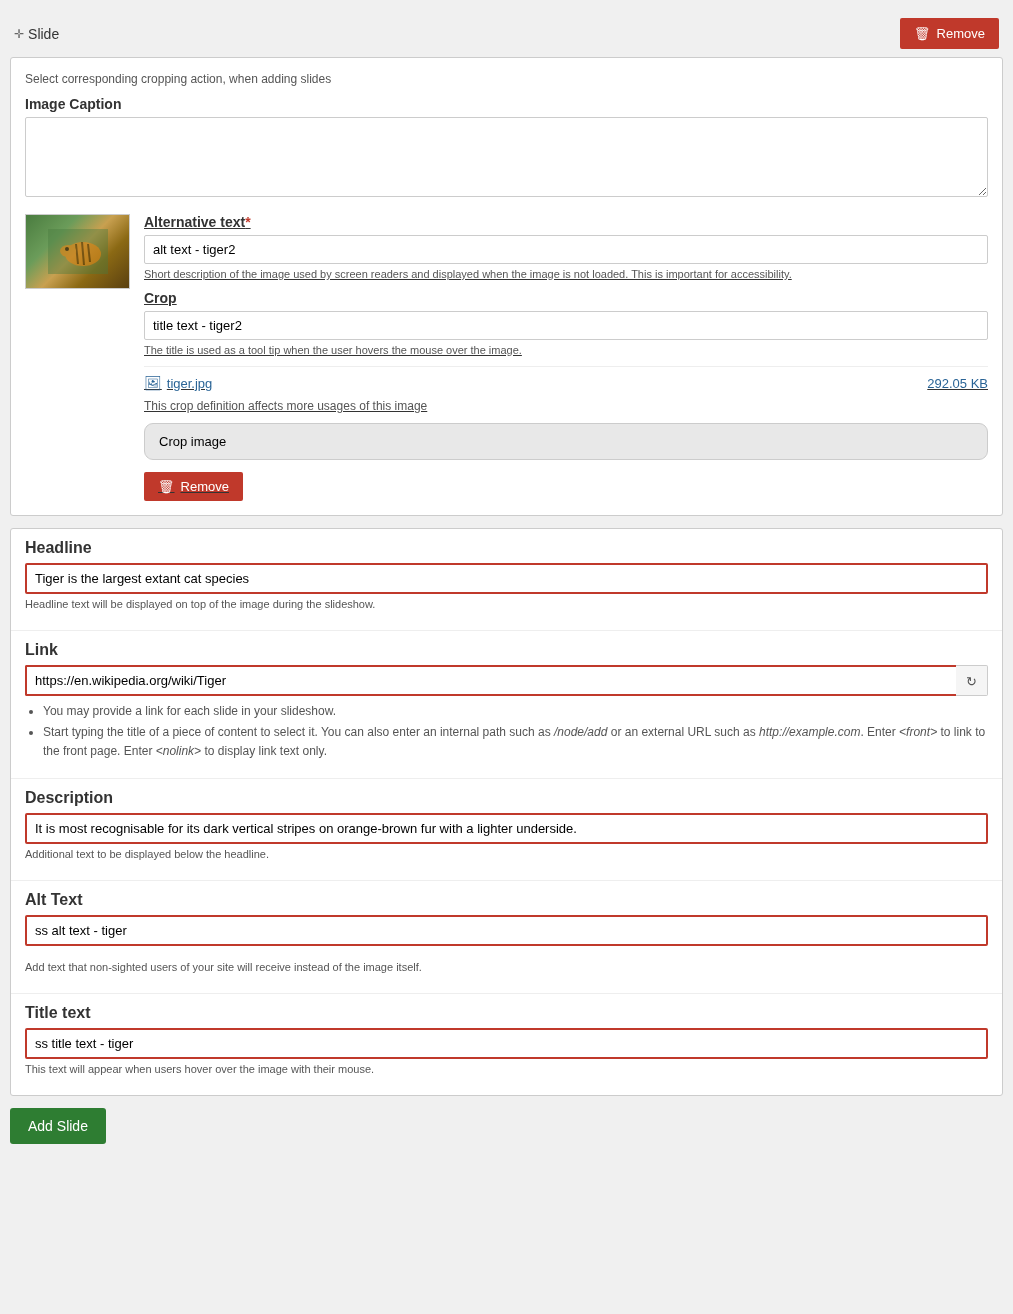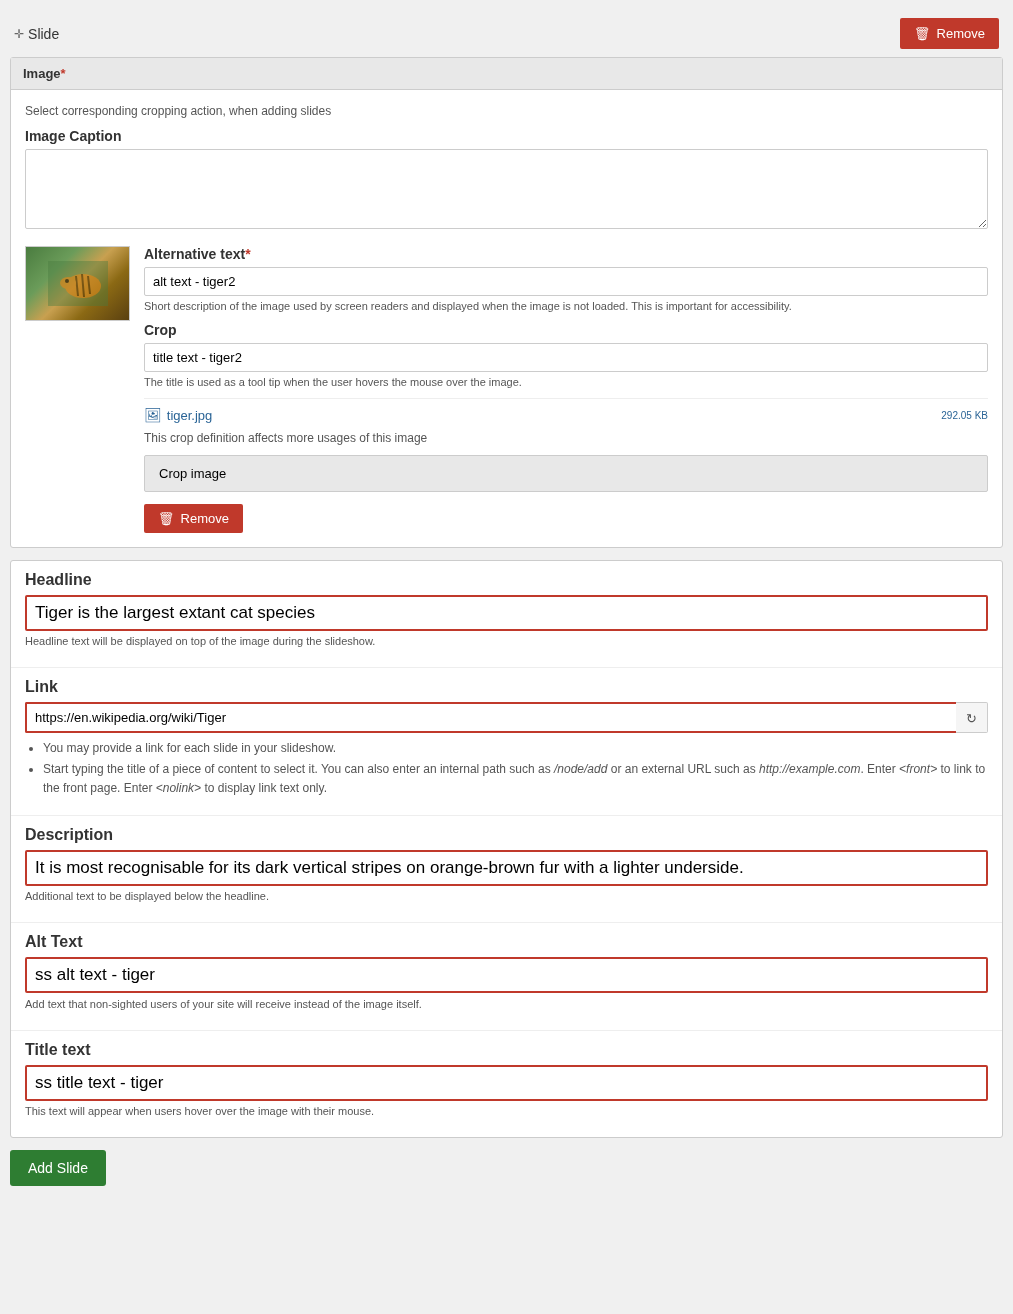--- a/index.html
+++ b/index.html
@@ -107,20 +107,21 @@
       align-items: center;
       justify-content: center;
     }
     .tiger-svg {
       width: 60px;
       height: 45px;
       opacity: 0.7;
     }
     .alt-fields {
       flex: 1;
+      text-decoration: underline;
     }
     .input-field {
       width: 100%;
       border: 1px solid #ccc;
       border-radius: 2px;
       padding: 6px 8px;
       font-size: 13px;
       margin-bottom: 4px;
     }
     .field-hint {
@@ -139,36 +140,36 @@
     .file-link {
       color: #2a6496;
       text-decoration: none;
       font-size: 13px;
       display: flex;
       align-items: center;
       gap: 5px;
     }
     .file-size {
       color: #2a6496;
-      font-size: 10px;
+      font-size: 13px;
     }
     .crop-notice {
       font-size: 12px;
       color: #555;
       margin-bottom: 10px;
     }
     .btn-crop {
       width: 100%;
       background: #e8e8e8;
       border: 1px solid #ccc;
       padding: 10px 14px;
       text-align: left;
       font-size: 13px;
       cursor: pointer;
-      border-radius: 2px;
+      border-radius: 9px;
       margin-bottom: 12px;
     }
     .btn-remove-small {
       background: #c0392b;
       color: white;
       border: none;
       padding: 7px 14px;
       cursor: pointer;
       border-radius: 2px;
       font-size: 13px;
@@ -180,21 +181,21 @@
       font-weight: bold;
       font-size: 16px;
       margin-bottom: 6px;
       display: block;
     }
     .input-outlined {
       width: 100%;
       border: 2px solid #c0392b;
       border-radius: 2px;
       padding: 6px 8px;
-      font-size: 17px;
+      font-size: 13px;
       background: #fff;
     }
     .link-row {
       display: flex;
       gap: 0;
       margin-bottom: 6px;
     }
     .link-input {
       flex: 1;
       border: 2px solid #c0392b;
@@ -269,23 +270,20 @@
       <span>Slide</span>
     </div>
     <button class="btn-remove-top">
       <span class="trash-icon"></span>
       <span>Remove</span>
     </button>
   </div>
 
   
   <div class="main-card">
-    <div class="card-header">
-      <span>Image</span><span class="required-star">*</span>
-    </div>
     <div class="card-body">
       <p class="hint-text">Select corresponding cropping action, when adding slides</p>
 
       <label class="field-label">Image Caption</label>
       <textarea class="image-caption-textarea" style=""></textarea>
 
       
       <div class="image-alt-row">
         <div class="tiger-thumb">
           <div class="tiger-thumb-inner">
@@ -360,21 +358,21 @@
 
     <div class="section-row">
       <label class="section-label">Description</label>
       <input type="text" class="input-outlined" value="It is most recognisable for its dark vertical stripes on orange-brown fur with a lighter underside." style="">
       <p class="field-hint" style="margin-top:4px;">Additional text to be displayed below the headline.</p>
     </div>
 
     <div class="section-row">
       <label class="section-label">Alt Text</label>
       <input type="text" class="input-outlined" style="border: 2px solid rgb(192, 57, 43);" value="ss alt text - tiger">
-      <p class="field-hint" style="margin-top:5px;">Add text that non-sighted users of your site will receive instead of the image itself.</p>
+      <p class="field-hint" style="margin-top:15px;">Add text that non-sighted users of your site will receive instead of the image itself.</p>
     </div>
 
     <div class="section-row">
       <label class="section-label">Title text</label>
       <input type="text" class="input-outlined" style="border: 2px solid rgb(192, 57, 43);" value="ss title text - tiger">
       <p class="field-hint" style="margin-top:4px;">This text will appear when users hover over the image with their mouse.</p>
     </div>
   </div>
 
   

